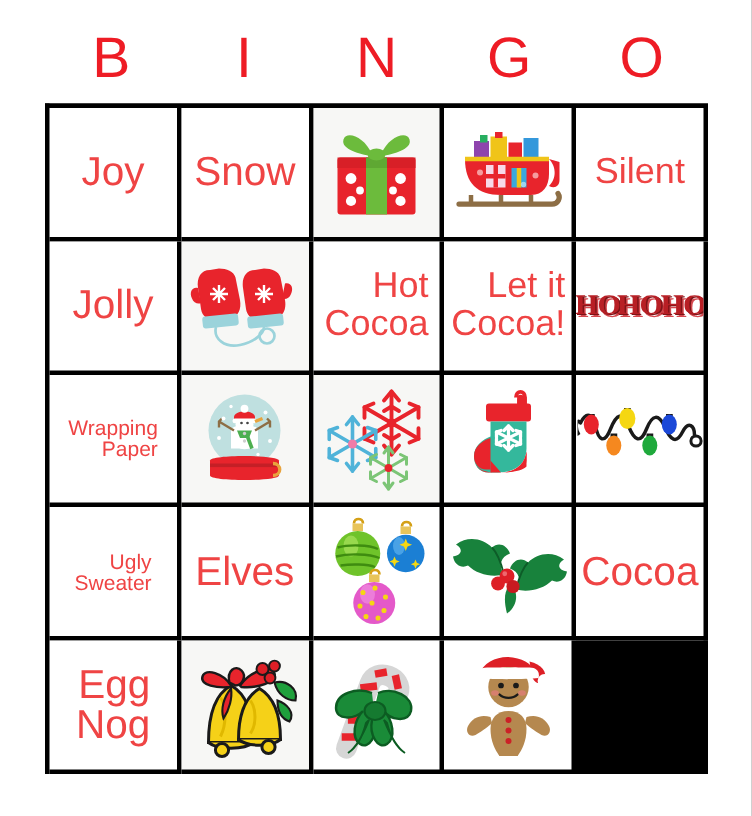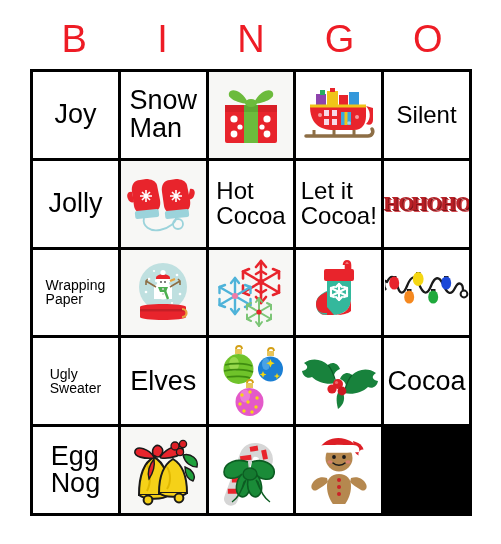--- a/index.html
+++ b/index.html
@@ -51,22 +51,22 @@
     box-sizing:border-box;
     background:#ffffff;
     display:flex;
     align-items:center;
     justify-content:center;
     overflow:hidden;
     position:relative;
   }
   .cell.tinted{background:#f7f7f5;}
   .cell-text{
-    color:#000000;
-    text-align:left;
+    color:#ef4444;
+    text-align:right;
     line-height:1.02;
     padding:0 2px;
     font-weight:400;
     word-break:break-word;
   }
   .sz-lg{font-size:27px;}
   .sz-md{font-size:24px;}
   .sz-sm{font-size:14px;}
   .art{
     width:100%;height:100%;
@@ -104,21 +104,20 @@
 
   <div id="grid">
 
     <div class="cell">
       <div class="cell-text sz-lg">Joy</div>
     </div>
 
     <div class="cell">
       <div class="cell-text sz-lg">
         <div>Snow</div>
-        <div>Man</div>
       </div>
     </div>
 
     <div class="cell tinted">
       <div class="art">
         <svg width="72" height="72" viewBox="0 0 72 72">
           <path d="M33 24 C28 12, 16 8, 14 14 C12 20, 24 24, 33 25 Z" fill="#6cbb3c"></path>
           <path d="M39 24 C44 12, 56 8, 58 14 C60 20, 48 24, 39 25 Z" fill="#6cbb3c"></path>
           <rect x="10" y="26" width="52" height="38" rx="2" fill="#e8242c"></rect>
           <rect x="29" y="26" width="14" height="38" fill="#6cbb3c"></rect>

